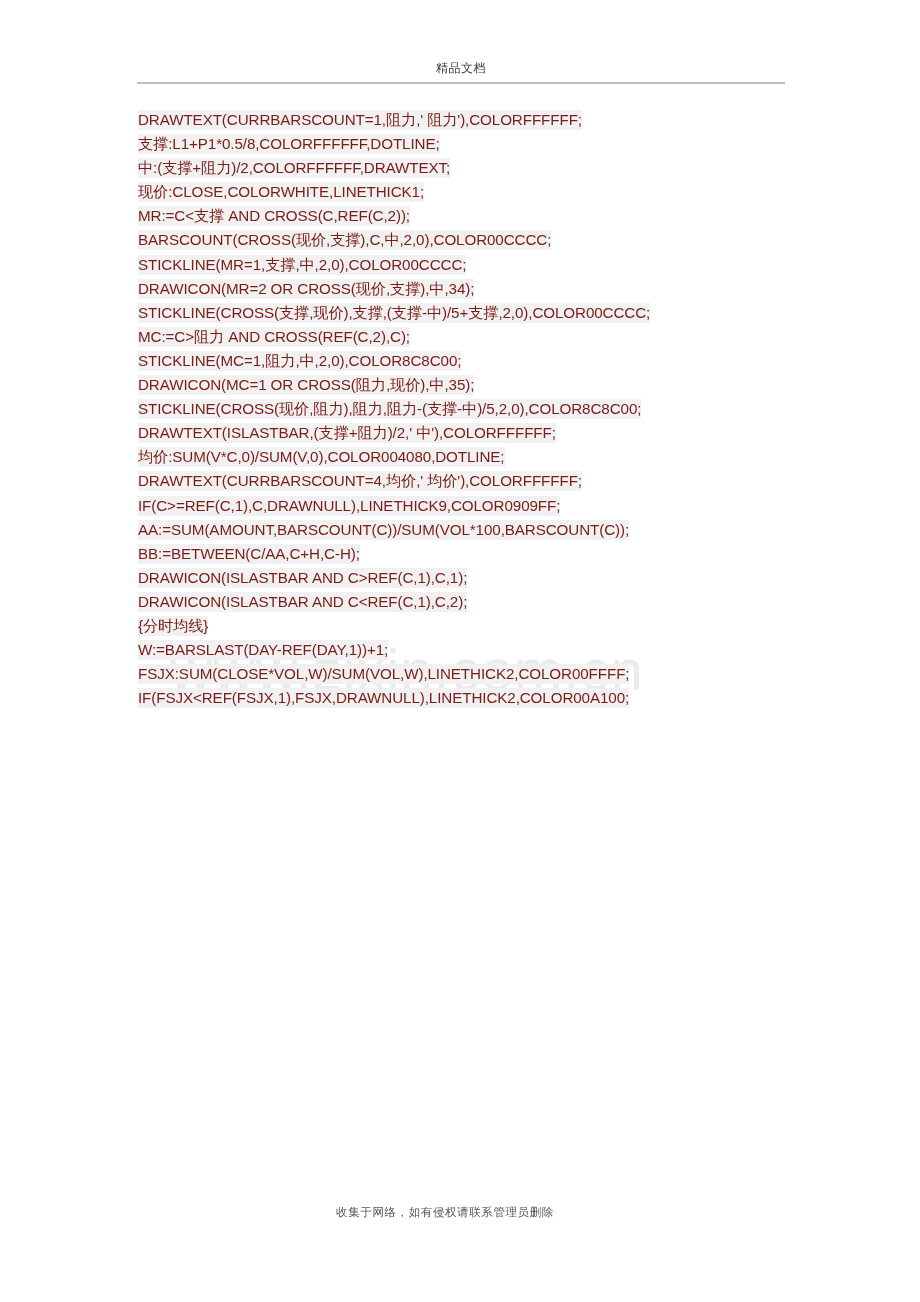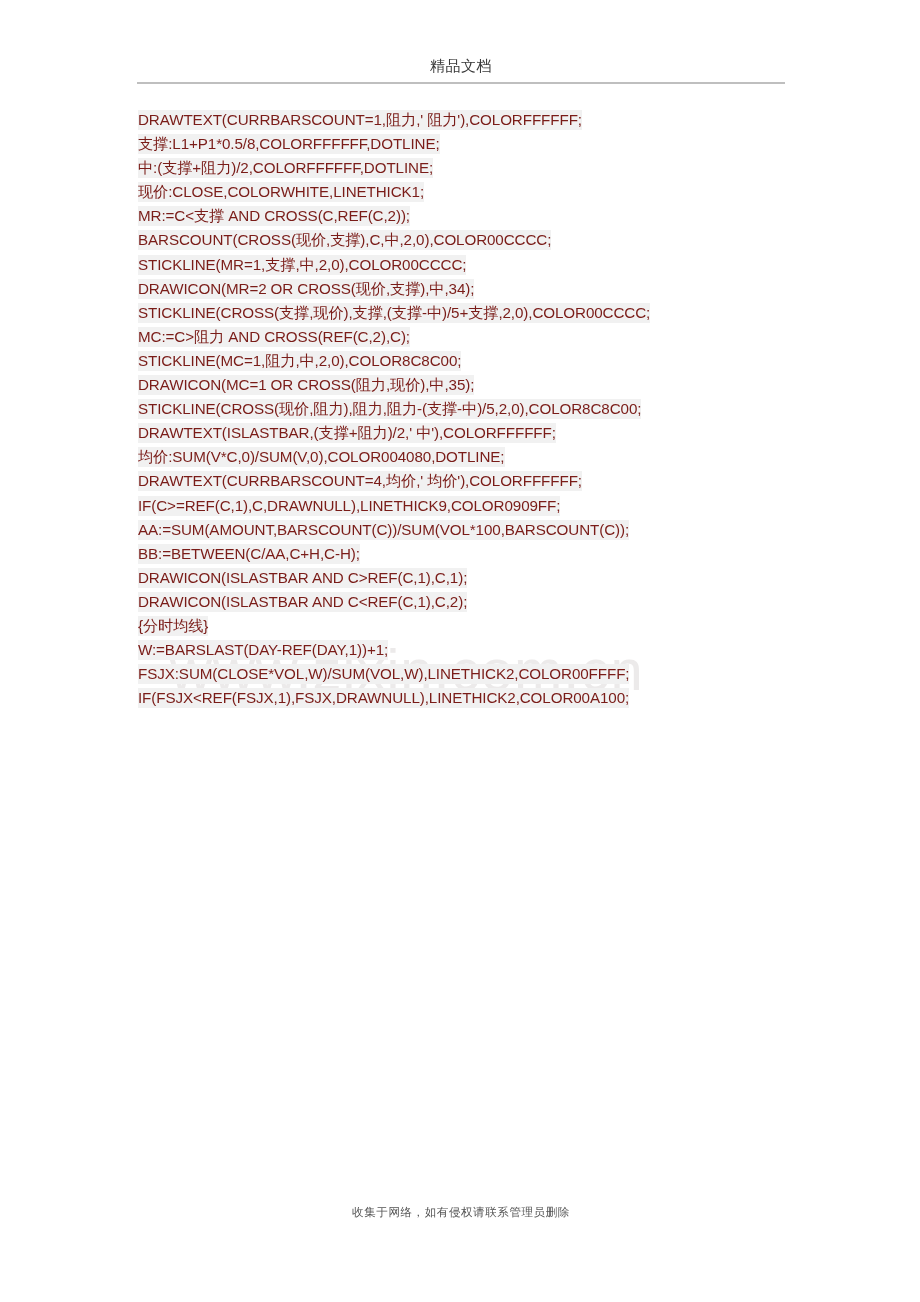--- a/index.html
+++ b/index.html
@@ -24,22 +24,22 @@
 
   
   .doc-header {
     position: absolute;
     left: 137px;
     top: 60px;
     width: 648px;
     text-align: center;
   }
   .doc-header-title {
-    font-family: Liberation Mono, monospace;
-    font-size: 15px;
+    font-family: Liberation Sans, sans-serif;
+    font-size: 12px;
     color: #3a3a3a;
     line-height: 16px;
     letter-spacing: 0.5px;
     display: block;
   }
   .header-rule {
     position: absolute;
     left: 137px;
     top: 82px;
     width: 648px;
@@ -83,21 +83,21 @@
   .code-line > span.hl {
     background: #f1f1f1;
     padding: 1px 0 2px 0;
     box-decoration-break: clone;
     -webkit-box-decoration-break: clone;
   }
 
   
   .doc-footer {
     position: absolute;
-    left: 137px;
+    left: 121px;
     top: 1205px;
     width: 648px;
     text-align: center;
   }
   .doc-footer-text {
     font-family: "DejaVu Serif", "Liberation Serif", serif;
     font-size: 11.5px;
     color: #555555;
     letter-spacing: 0.6px;
     display: block;
@@ -111,21 +111,21 @@
   <div class="watermark">www.zixin.com.cn</div>
 
   <div class="doc-header">
     <span class="doc-header-title">精品文档</span>
   </div>
   <div class="header-rule"></div>
 
   <div class="code-block" id="code-block">
       <div class="code-line"><span class="hl">DRAWTEXT(CURRBARSCOUNT=1,阻力,' 阻力'),COLORFFFFFF;</span></div>
       <div class="code-line"><span class="hl">支撑:L1+P1*0.5/8,COLORFFFFFF,DOTLINE;</span></div>
-      <div class="code-line"><span class="hl">中:(支撑+阻力)/2,COLORFFFFFF,DOTLINE;</span></div>
+      <div class="code-line"><span class="hl">中:(支撑+阻力)/2,COLORFFFFFF,DRAWTEXT;</span></div>
       <div class="code-line"><span class="hl">现价:CLOSE,COLORWHITE,LINETHICK1;</span></div>
       <div class="code-line"><span class="hl">MR:=C&lt;支撑 AND CROSS(C,REF(C,2));</span></div>
       <div class="code-line"><span class="hl">BARSCOUNT(CROSS(现价,支撑),C,中,2,0),COLOR00CCCC;</span></div>
       <div class="code-line"><span class="hl">STICKLINE(MR=1,支撑,中,2,0),COLOR00CCCC;</span></div>
       <div class="code-line"><span class="hl">DRAWICON(MR=2 OR CROSS(现价,支撑),中,34);</span></div>
       <div class="code-line"><span class="hl">STICKLINE(CROSS(支撑,现价),支撑,(支撑-中)/5+支撑,2,0),COLOR00CCCC;</span></div>
       <div class="code-line"><span class="hl">MC:=C&gt;阻力 AND CROSS(REF(C,2),C);</span></div>
       <div class="code-line"><span class="hl">STICKLINE(MC=1,阻力,中,2,0),COLOR8C8C00;</span></div>
       <div class="code-line"><span class="hl">DRAWICON(MC=1 OR CROSS(阻力,现价),中,35);</span></div>
       <div class="code-line"><span class="hl">STICKLINE(CROSS(现价,阻力),阻力,阻力-(支撑-中)/5,2,0),COLOR8C8C00;</span></div>

